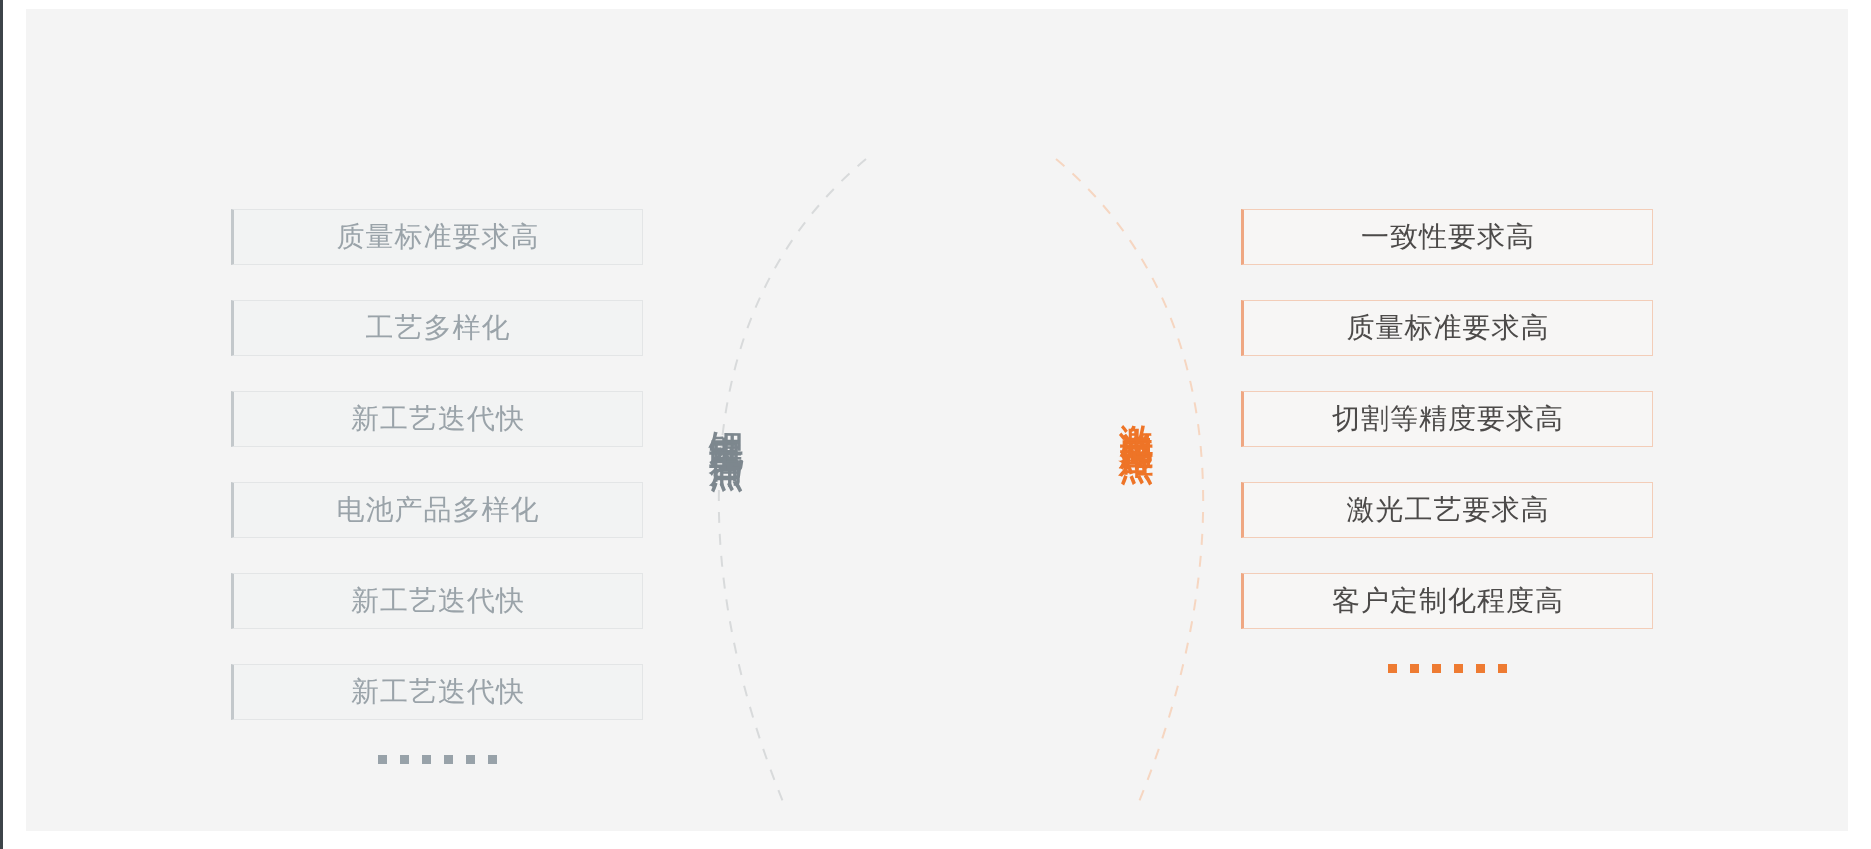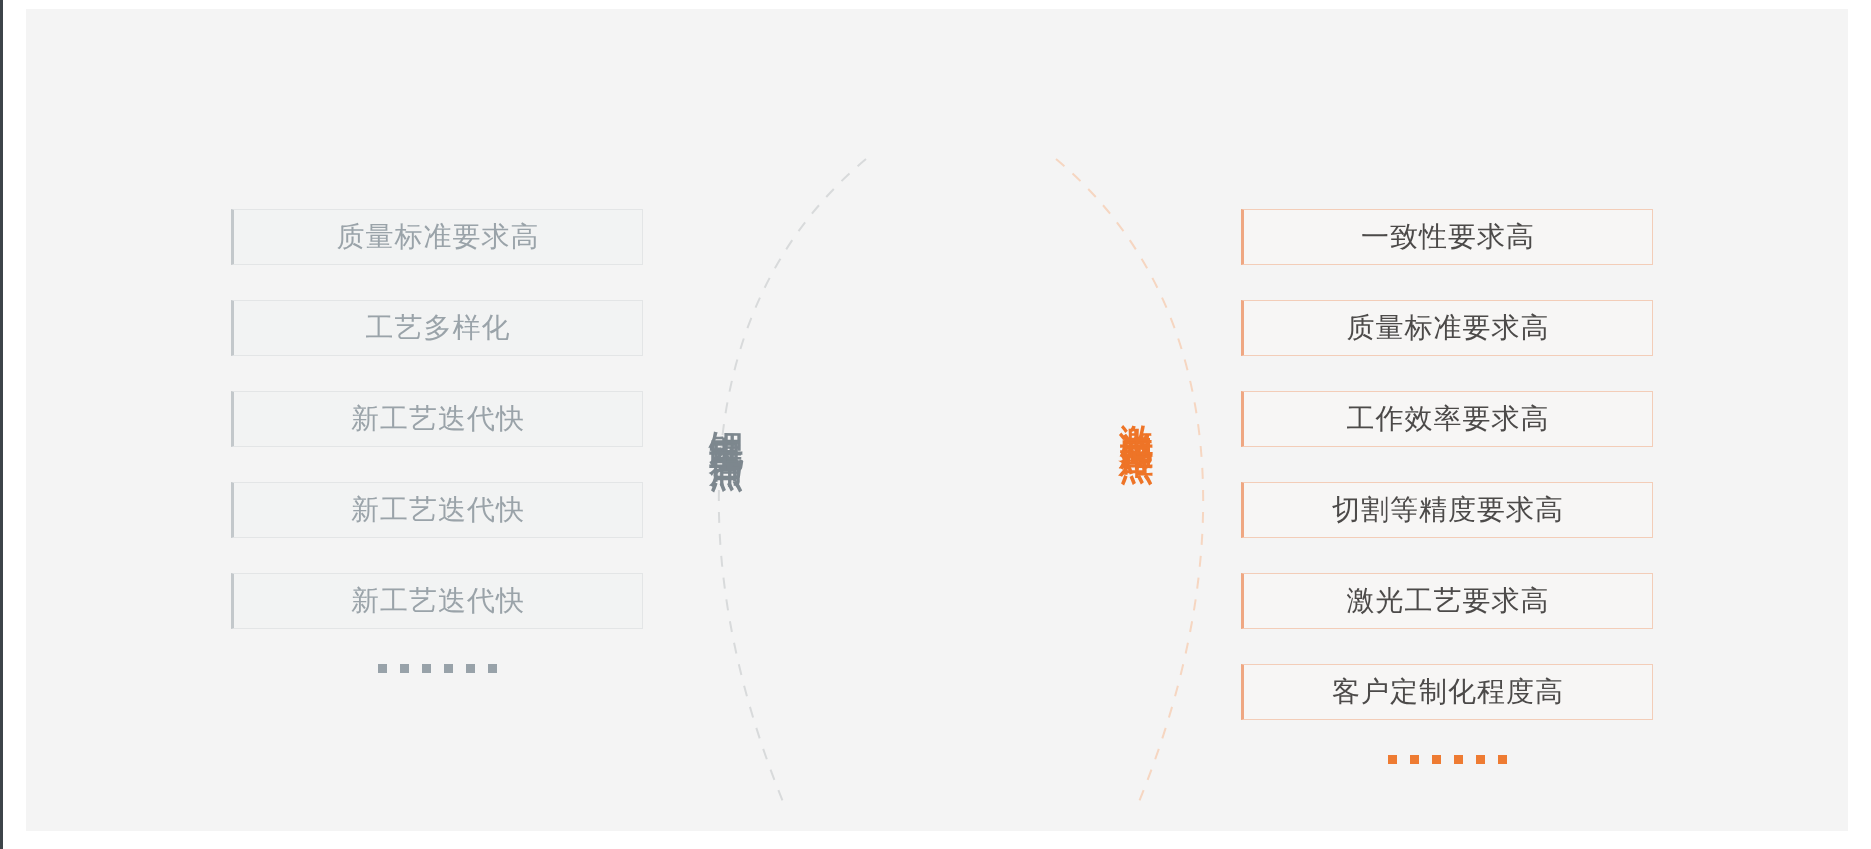--- a/index.html
+++ b/index.html
@@ -189,20 +189,23 @@
       <div class="item item-gray">
         <span>质量标准要求高</span>
       </div>
       <div class="item item-gray">
         <span>工艺多样化</span>
       </div>
       <div class="item item-gray">
         <span>新工艺迭代快</span>
       </div>
       <div class="item item-gray">
+        <span>电池产品多样化</span>
+      </div>
+      <div class="item item-gray">
         <span>新工艺迭代快</span>
       </div>
       <div class="item item-gray">
         <span>新工艺迭代快</span>
       </div>
       <div class="dots dots-gray">
         <span></span>
         <span></span>
         <span></span>
         <span></span>
@@ -210,23 +213,20 @@
         <span></span>
       </div>
     </div>
 
     <div class="col col-right">
       <div class="item item-orange">
         <span>一致性要求高</span>
       </div>
       <div class="item item-orange">
         <span>质量标准要求高</span>
-      </div>
-      <div class="item item-orange">
-        <span>工作效率要求高</span>
       </div>
       <div class="item item-orange">
         <span>切割等精度要求高</span>
       </div>
       <div class="item item-orange">
         <span>激光工艺要求高</span>
       </div>
       <div class="item item-orange">
         <span>客户定制化程度高</span>
       </div>

